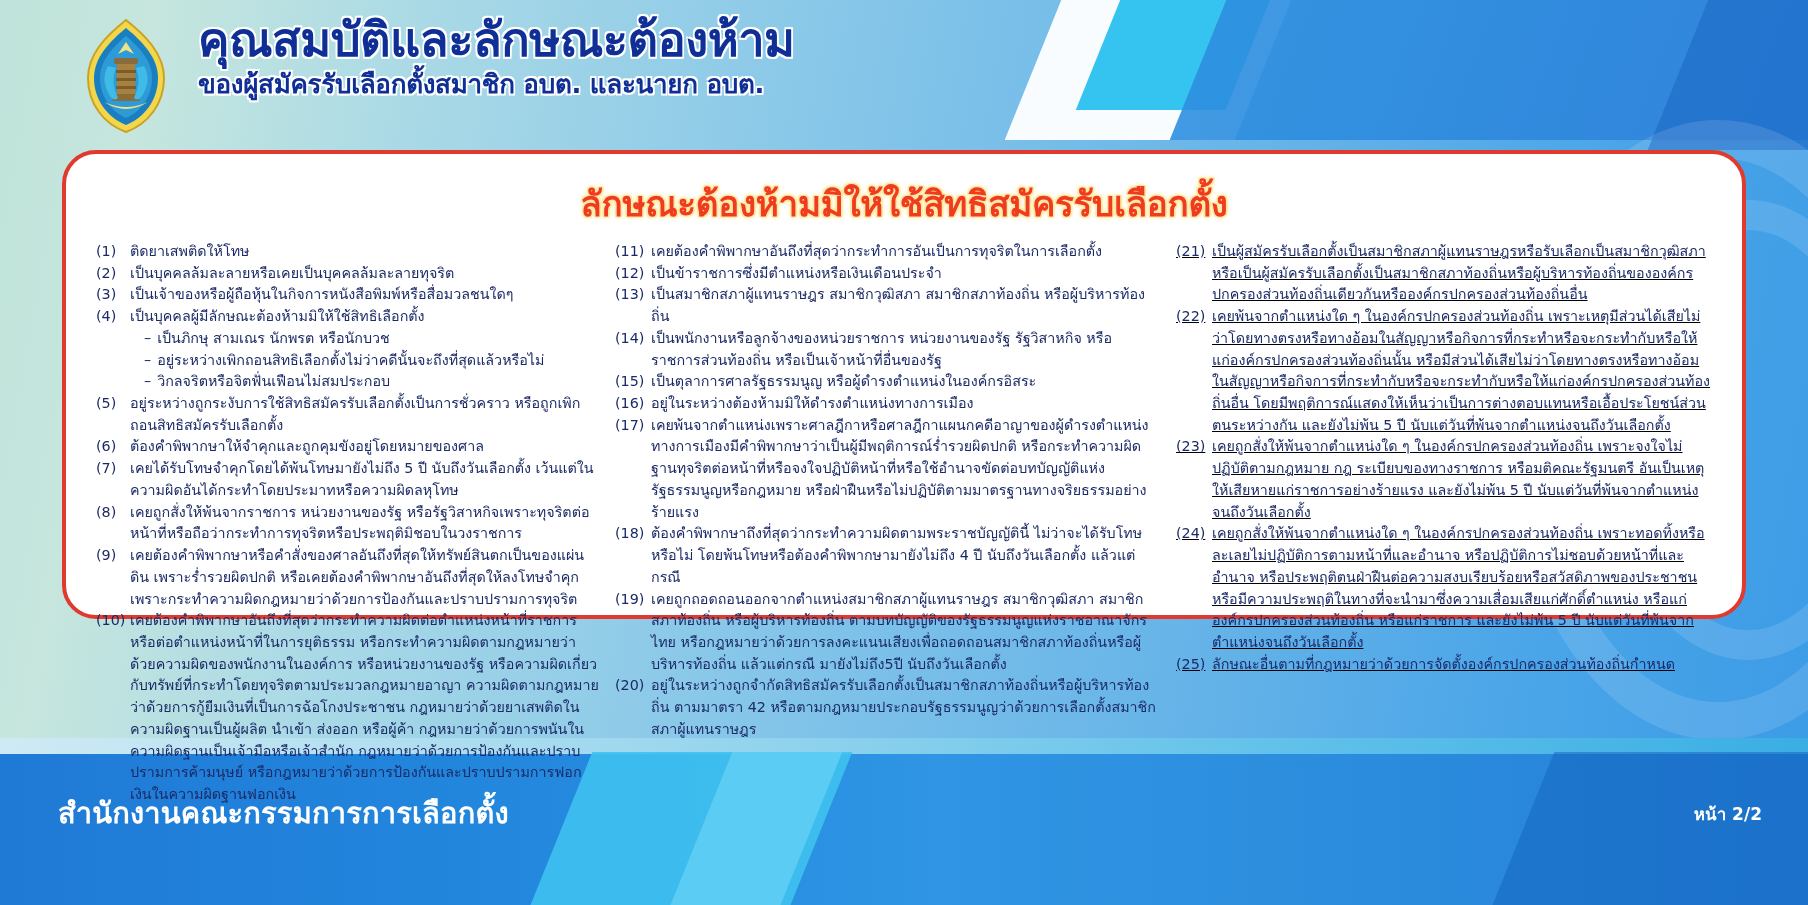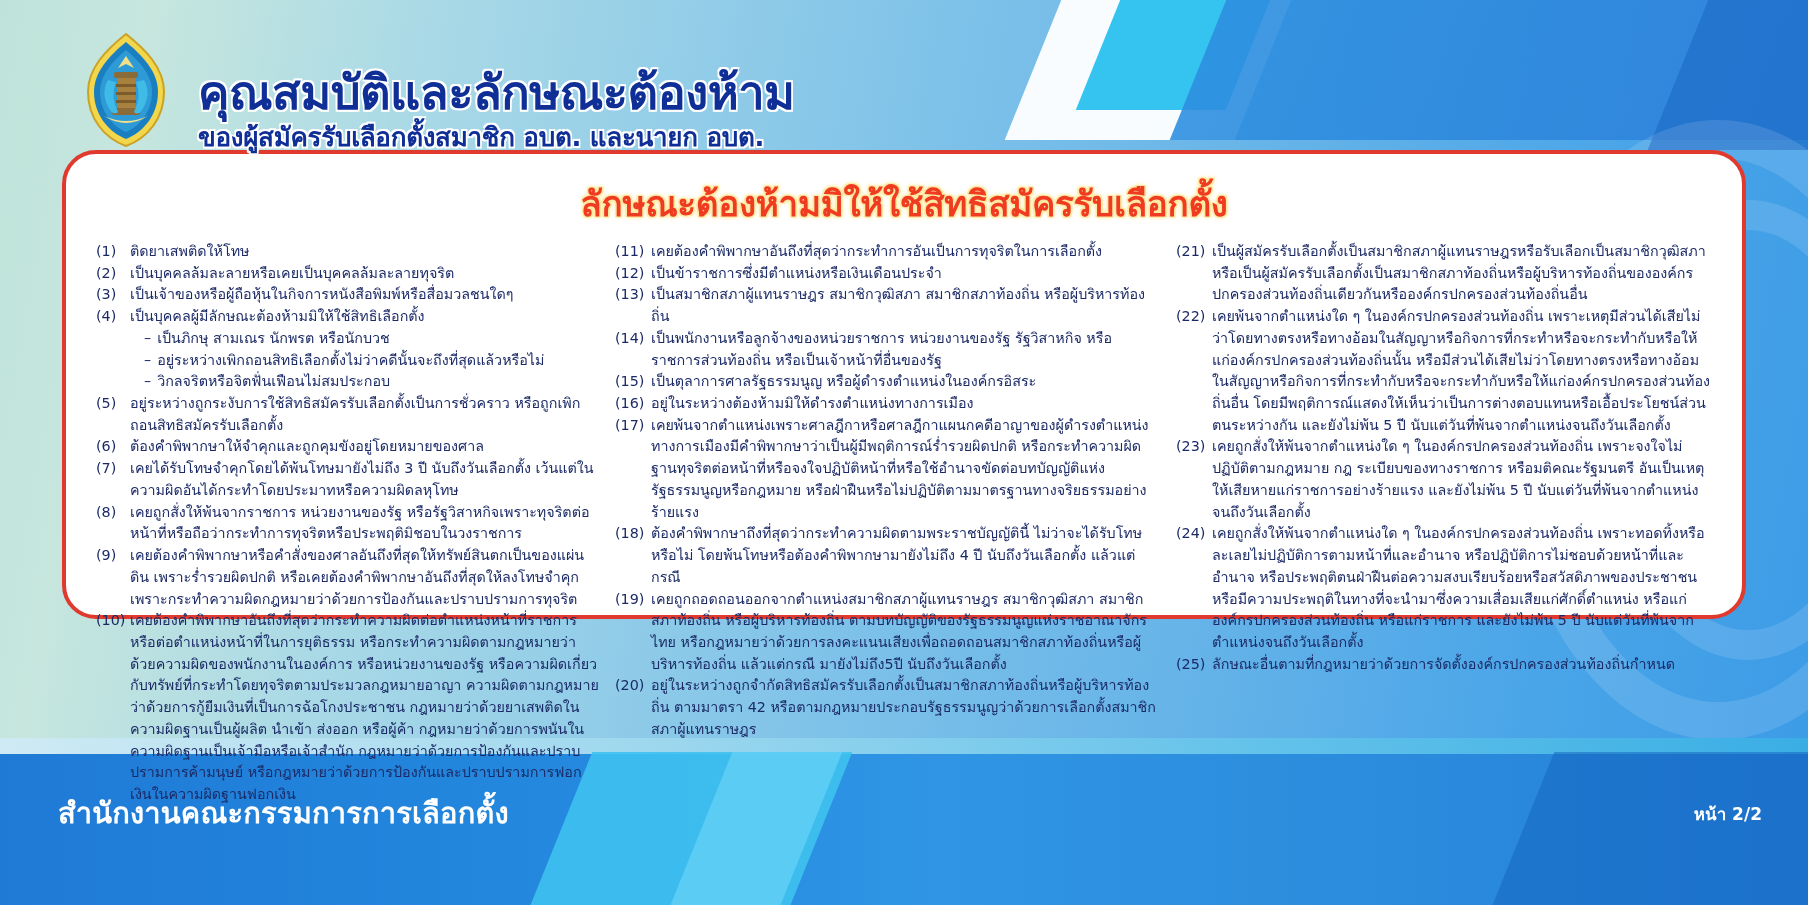--- a/index.html
+++ b/index.html
@@ -66,25 +66,25 @@
     right: -120px;
     border: 38px solid rgba(255,255,255,0.12);
     border-radius: 50%;
   }
   .arc1 { top: 120px; width: 420px; height: 620px; }
   .arc2 { top: 200px; width: 300px; height: 460px; right: -90px; border-width: 30px; }
 
   
   .header {
     position: absolute;
-    top: 0; left: 0;
+    top: 16px; left: 0;
     width: 100%;
     height: 150px;
     display: flex;
-    align-items: flex-end;
+    align-items: flex-start;
     z-index: 5;
   }
   .emblem {
     width: 108px; height: 120px;
     margin-left: 72px;
     position: relative;
     flex: 0 0 auto;
   }
   .title-block {
     margin-left: 18px;
@@ -147,21 +147,21 @@
     gap: 16px;
     align-items: flex-start;
     padding: 0 8px;
   }
   .col {
     flex: 1 1 0;
     min-width: 0;
   }
   .col-1 { flex: 0 0 503px; }
   .col-2 { flex: 0 0 545px; }
-  .col-3 { flex: 1 1 auto; }
+  .col-3 { flex: 1 1 auto; text-decoration: underline; }
 
   .item {
     display: flex;
     align-items: flex-start;
     font-size: 14.3px;
     line-height: 1.52;
     color: #1b2a66;
     margin-bottom: 0px;
   }
   .num {
@@ -309,21 +309,21 @@
           <div class="item">
             <span class="num">(5)</span>
             <span class="txt">อยู่ระหว่างถูกระงับการใช้สิทธิสมัครรับเลือกตั้งเป็นการชั่วคราว หรือถูกเพิกถอนสิทธิสมัครรับเลือกตั้ง</span>
           </div>
           <div class="item">
             <span class="num">(6)</span>
             <span class="txt">ต้องคำพิพากษาให้จำคุกและถูกคุมขังอยู่โดยหมายของศาล</span>
           </div>
           <div class="item">
             <span class="num">(7)</span>
-            <span class="txt">เคยได้รับโทษจำคุกโดยได้พ้นโทษมายังไม่ถึง 3 ปี นับถึงวันเลือกตั้ง เว้นแต่ในความผิดอันได้กระทำโดยประมาทหรือความผิดลหุโทษ</span>
+            <span class="txt">เคยได้รับโทษจำคุกโดยได้พ้นโทษมายังไม่ถึง 5 ปี นับถึงวันเลือกตั้ง เว้นแต่ในความผิดอันได้กระทำโดยประมาทหรือความผิดลหุโทษ</span>
           </div>
           <div class="item">
             <span class="num">(8)</span>
             <span class="txt">เคยถูกสั่งให้พ้นจากราชการ หน่วยงานของรัฐ หรือรัฐวิสาหกิจเพราะทุจริตต่อหน้าที่หรือถือว่ากระทำการทุจริตหรือประพฤติมิชอบในวงราชการ</span>
           </div>
           <div class="item">
             <span class="num">(9)</span>
             <span class="txt">เคยต้องคำพิพากษาหรือคำสั่งของศาลอันถึงที่สุดให้ทรัพย์สินตกเป็นของแผ่นดิน เพราะร่ำรวยผิดปกติ หรือเคยต้องคำพิพากษาอันถึงที่สุดให้ลงโทษจำคุก เพราะกระทำความผิดกฎหมายว่าด้วยการป้องกันและปราบปรามการทุจริต</span>
           </div>
           <div class="item">

